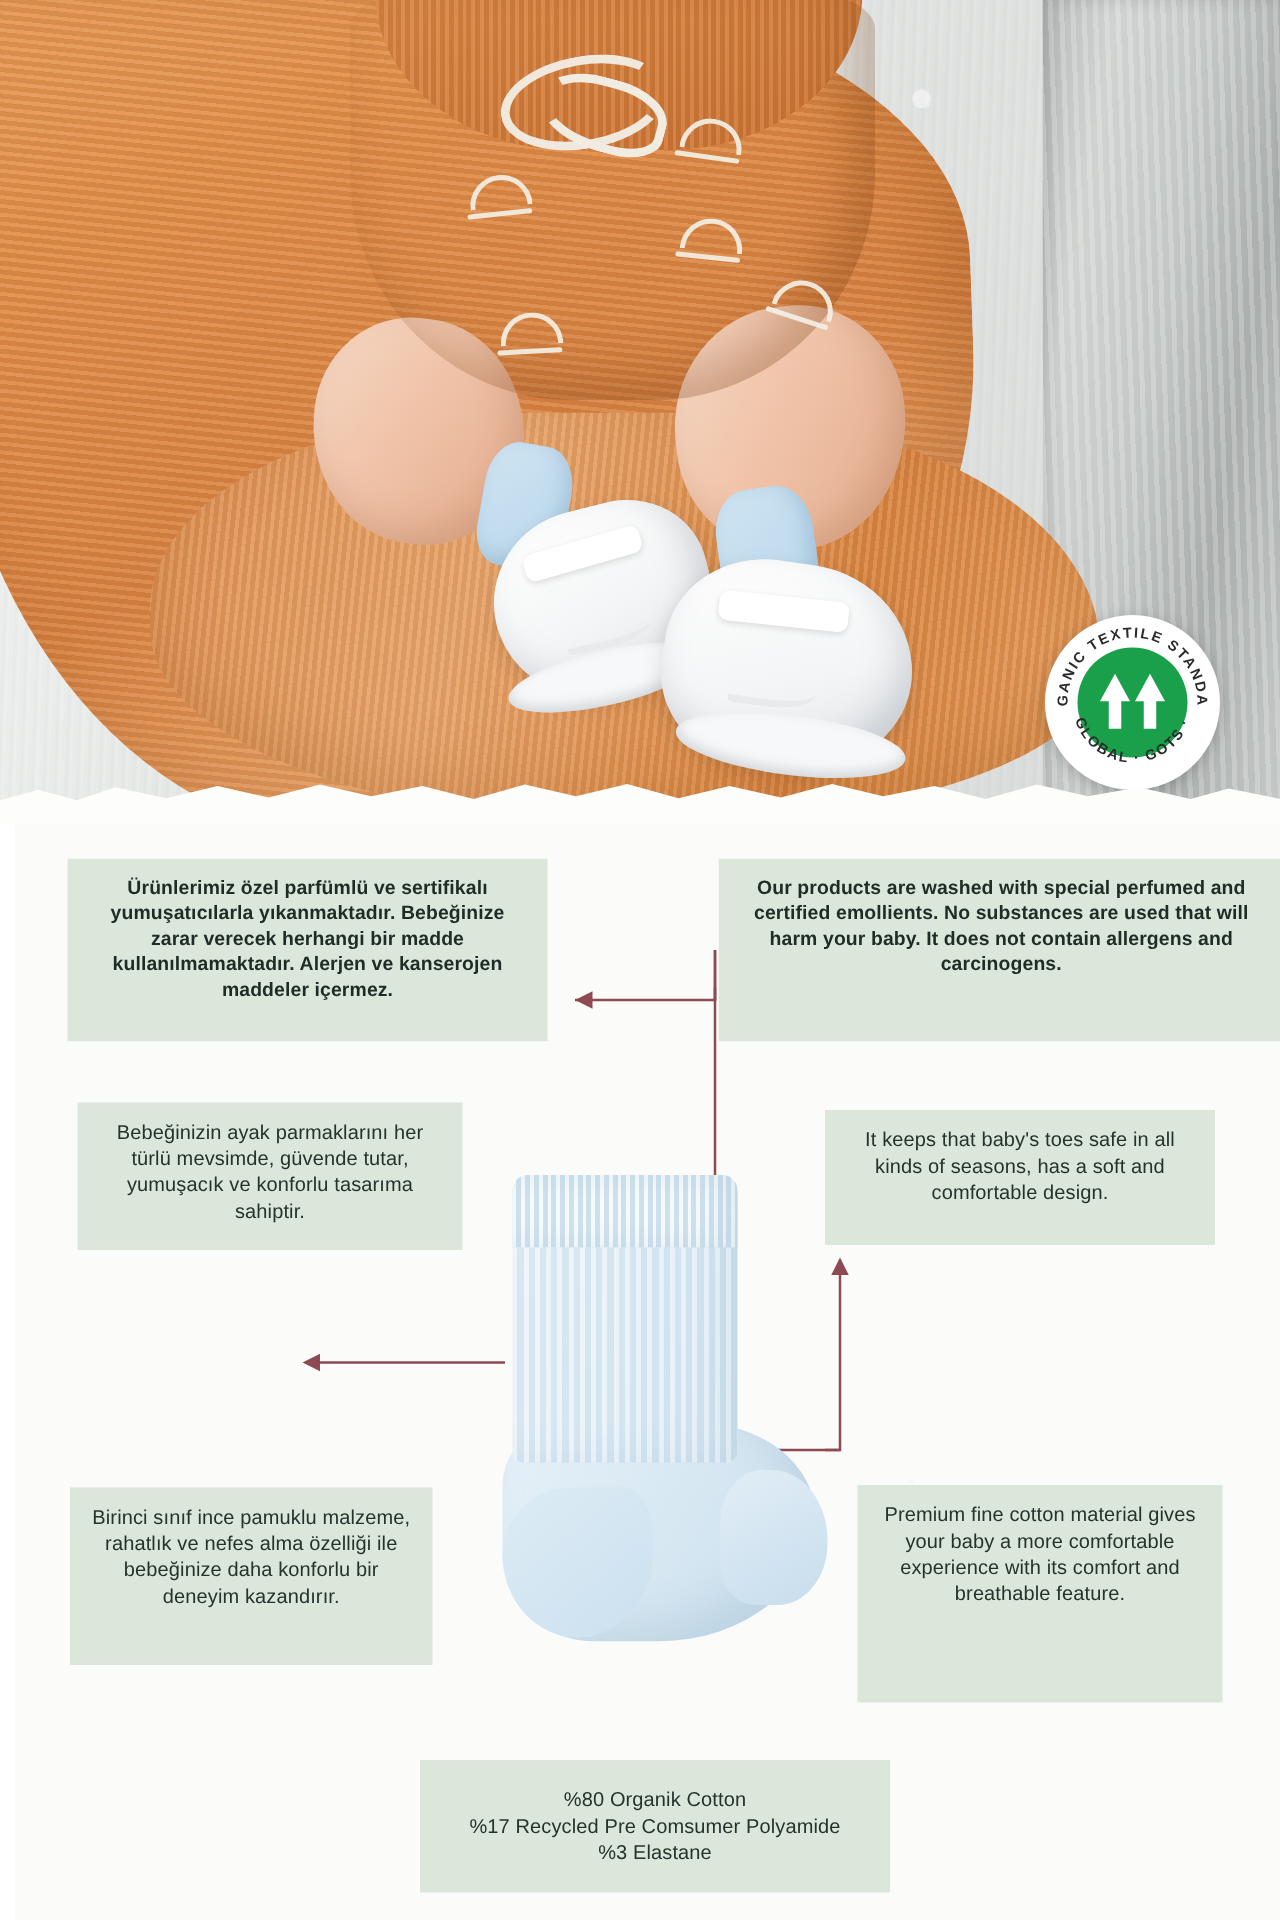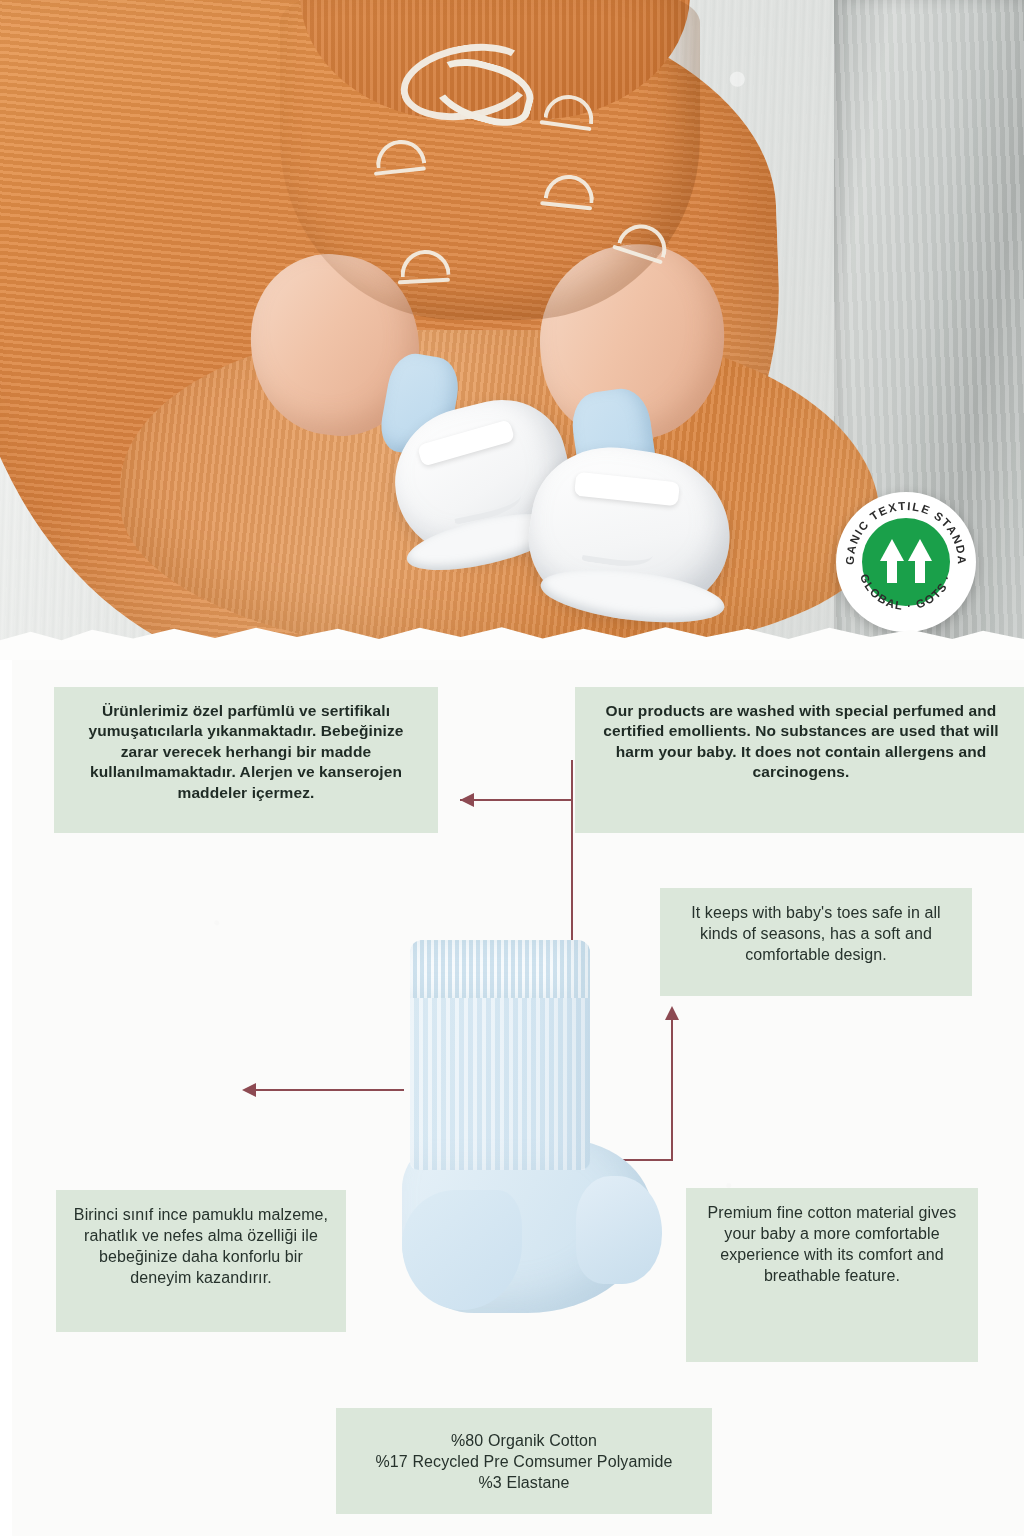--- a/index.html
+++ b/index.html
@@ -452,22 +452,23 @@
     <div class="sock-toe"></div>
     <div class="sock-body"></div>
     <div class="sock-ribs"></div>
     <div class="sock-cuff"></div>
   </div>
 
   <div class="box bold" id="box-tr-perfume">Ürünlerimiz özel parfümlü ve sertifikalı yumuşatıcılarla yıkanmaktadır. Bebeğinize zarar verecek herhangi bir madde  kullanılmamaktadır. Alerjen ve kanserojen maddeler içermez.</div>
 
   <div class="box bold" id="box-en-perfume">Our products are washed with special perfumed and certified emollients. No substances are used that will harm your baby. It does not contain allergens and carcinogens.</div>
 
-
-  <div class="box reg" id="box-en-toes">It keeps with baby's toes safe in all kinds of seasons, has a soft and comfortable design.</div>
+  <div class="box reg" id="box-tr-toes">Bebeğinizin ayak parmaklarını her türlü mevsimde, güvende tutar, yumuşacık ve konforlu tasarıma sahiptir.</div>
+
+  <div class="box reg" id="box-en-toes">It keeps that baby's toes safe in all kinds of seasons, has a soft and comfortable design.</div>
 
 
 
   <div class="box reg" id="box-tr-cotton">Birinci sınıf ince pamuklu malzeme, rahatlık ve nefes alma özelliği ile bebeğinize daha konforlu bir deneyim kazandırır.</div>
 
   <div class="box reg" id="box-en-cotton">Premium fine cotton material gives your baby a more comfortable experience with its comfort and breathable feature.</div>
 
   <div class="box reg" id="box-composition" style="white-space: pre-line;">%80 Organik Cotton
 %17 Recycled Pre Comsumer Polyamide
 %3 Elastane</div>

